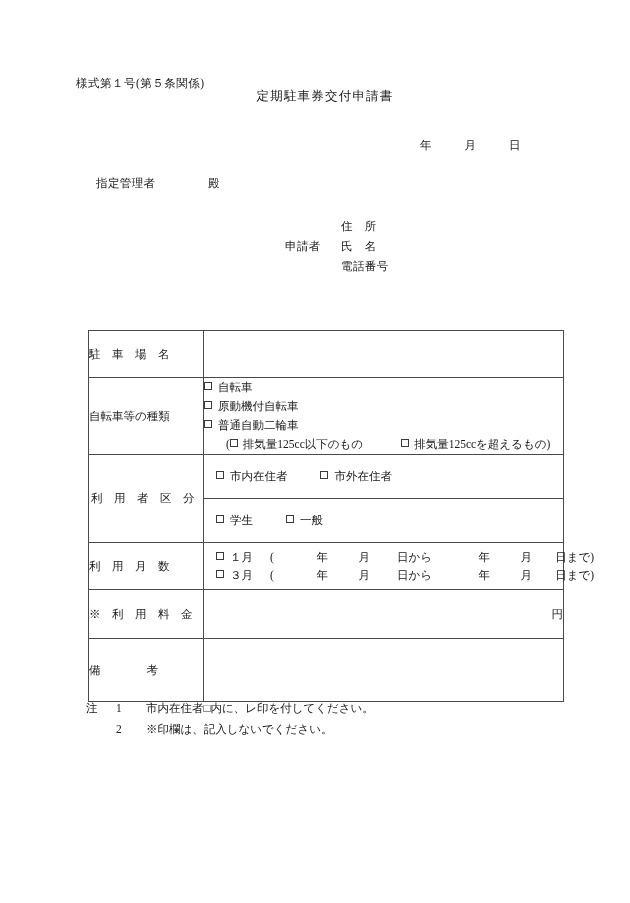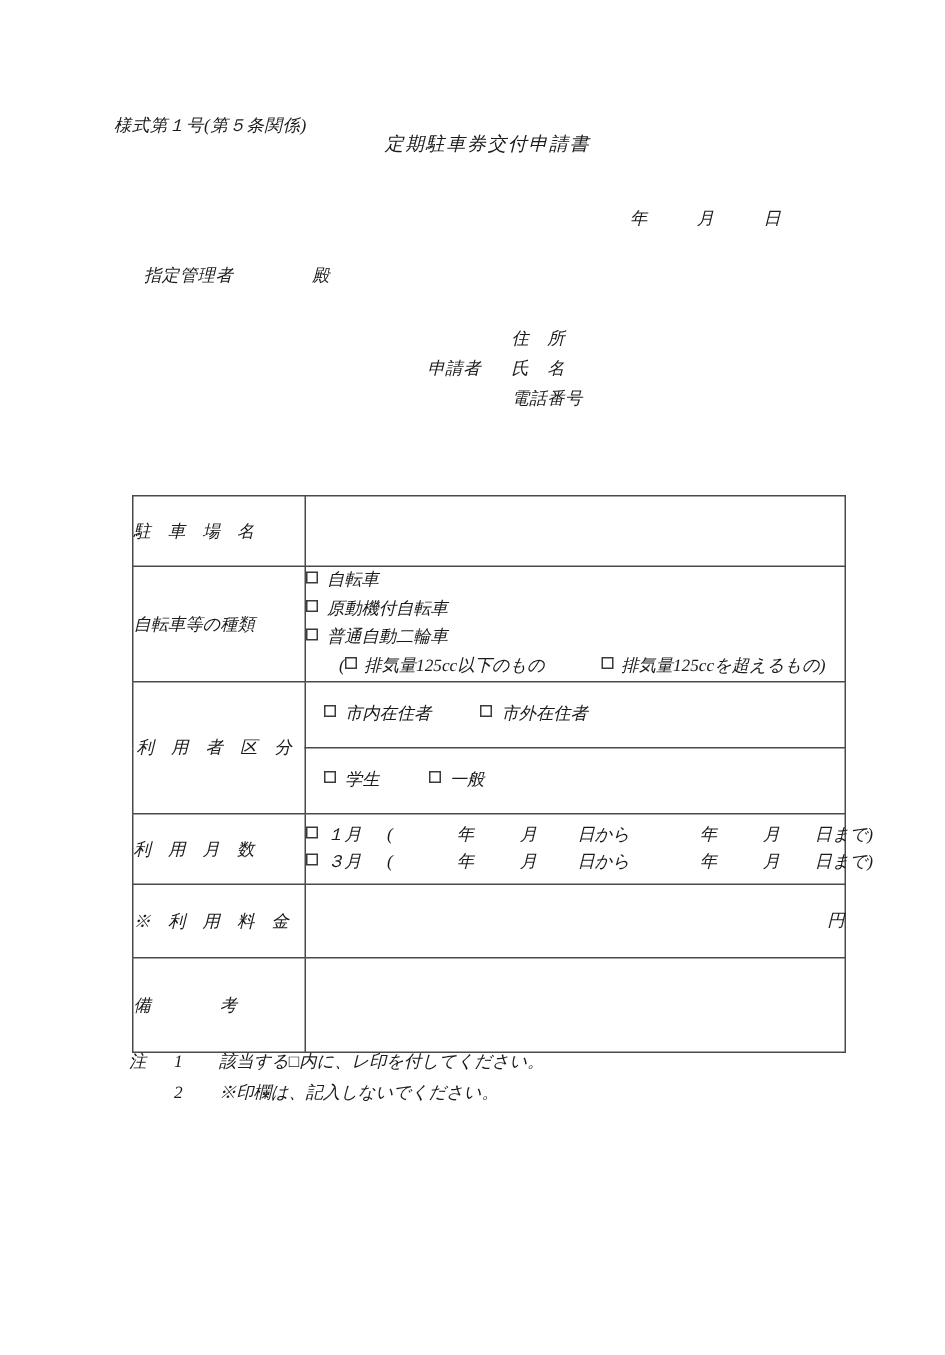--- a/index.html
+++ b/index.html
@@ -13,21 +13,20 @@
     font-family: "Liberation Serif", "DejaVu Serif", serif;
     color: #1a1a1a;
     position: relative;
     overflow: hidden;
   }
   .page {
     position: absolute;
     left: 0; top: 0;
     width: 630px;
     height: 685px;
-    font-style: italic;
   }
 
   
   .form-no {
     position: absolute;
     left: 76px; top: 76px;
     font-size: 11.5px;
     letter-spacing: 0.5px;
     white-space: nowrap;
   }
@@ -137,21 +136,21 @@
   }
   .opt { white-space: nowrap; }
   .opt + .opt { margin-left: 30px; }
   .sub-line {
     padding-left: 22px;
     white-space: nowrap;
   }
   .sub-line .cb { margin-right: 5px; }
   .sub-line .sp-gap { display: inline-block; width: 38px; }
 
-  .mrow { white-space: nowrap; line-height: 18px; }
+  .mrow { white-space: nowrap; line-height: 18px; margin-left: 12px; }
   .mrow .m { display: inline-block; width: 40px; }
   .mrow .paren { display: inline-block; width: 12px; }
   .mrow .y1 { display: inline-block; width: 46px; text-align: right; }
   .mrow .mo1 { display: inline-block; width: 42px; text-align: right; }
   .mrow .d1 { display: inline-block; width: 62px; text-align: right; }
   .mrow .y2 { display: inline-block; width: 58px; text-align: right; }
   .mrow .mo2 { display: inline-block; width: 42px; text-align: right; }
   .mrow .d2 { display: inline-block; width: 62px; text-align: right; }
 
   .fee-val {
@@ -273,20 +272,20 @@
       <td class="lbl" style="height:62px">
         <span class="sp">備　　　　考</span>
       </td>
       <td class="val"></td>
     </tr>
   </tbody>
     </table>
 
   <div class="notes">
     <span class="nrow">
-      <span class="nlabel">注</span><span class="nnum">1</span><span>該当する□内に、レ印を付してください。</span>
+      <span class="nlabel">注</span><span class="nnum">1</span><span>市内在住者□内に、レ印を付してください。</span>
     </span>
     <span class="nrow">
       <span class="nlabel"></span><span class="nnum">2</span><span>※印欄は、記入しないでください。</span>
     </span>
   </div>
 
 </div>
 
 </body></html>

